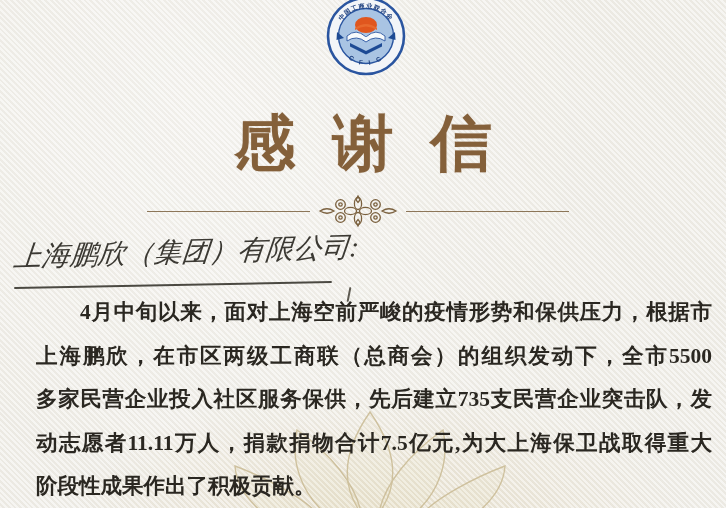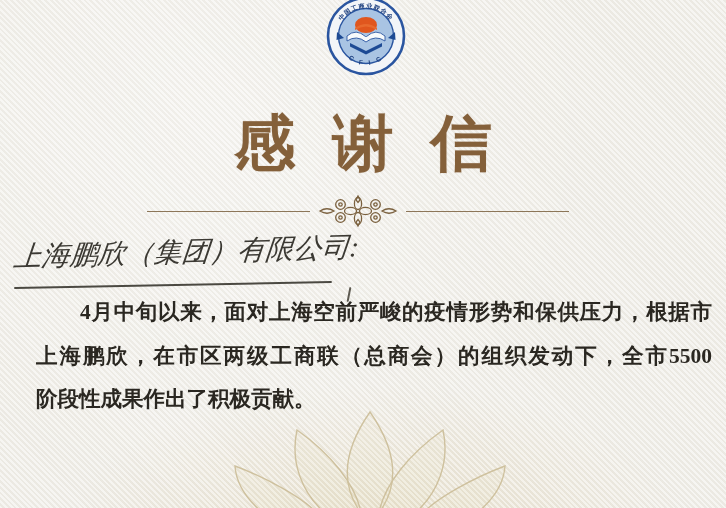--- a/index.html
+++ b/index.html
@@ -137,16 +137,18 @@
     <div class="rule"></div>
   </div>
 
   <div class="salutation">上海鹏欣（集团）有限公司:</div>
   <div class="salutation-underline"></div>
   <div class="pen-mark"></div>
 
   <div class="body-text">
     <div class="body-line first">4月中旬以来，面对上海空前严峻的疫情形势和保供压力，根据市</div>
     <div class="body-line">上海鹏欣，在市区两级工商联（总商会）的组织发动下，全市5500</div>
+    <div class="body-line">多家民营企业投入社区服务保供，先后建立735支民营企业突击队，发</div>
+    <div class="body-line">动志愿者11.11万人，捐款捐物合计7.5亿元,为大上海保卫战取得重大</div>
     <div class="body-line last">阶段性成果作出了积极贡献。</div>
   </div>
 
 </div>
 
 </body></html>

